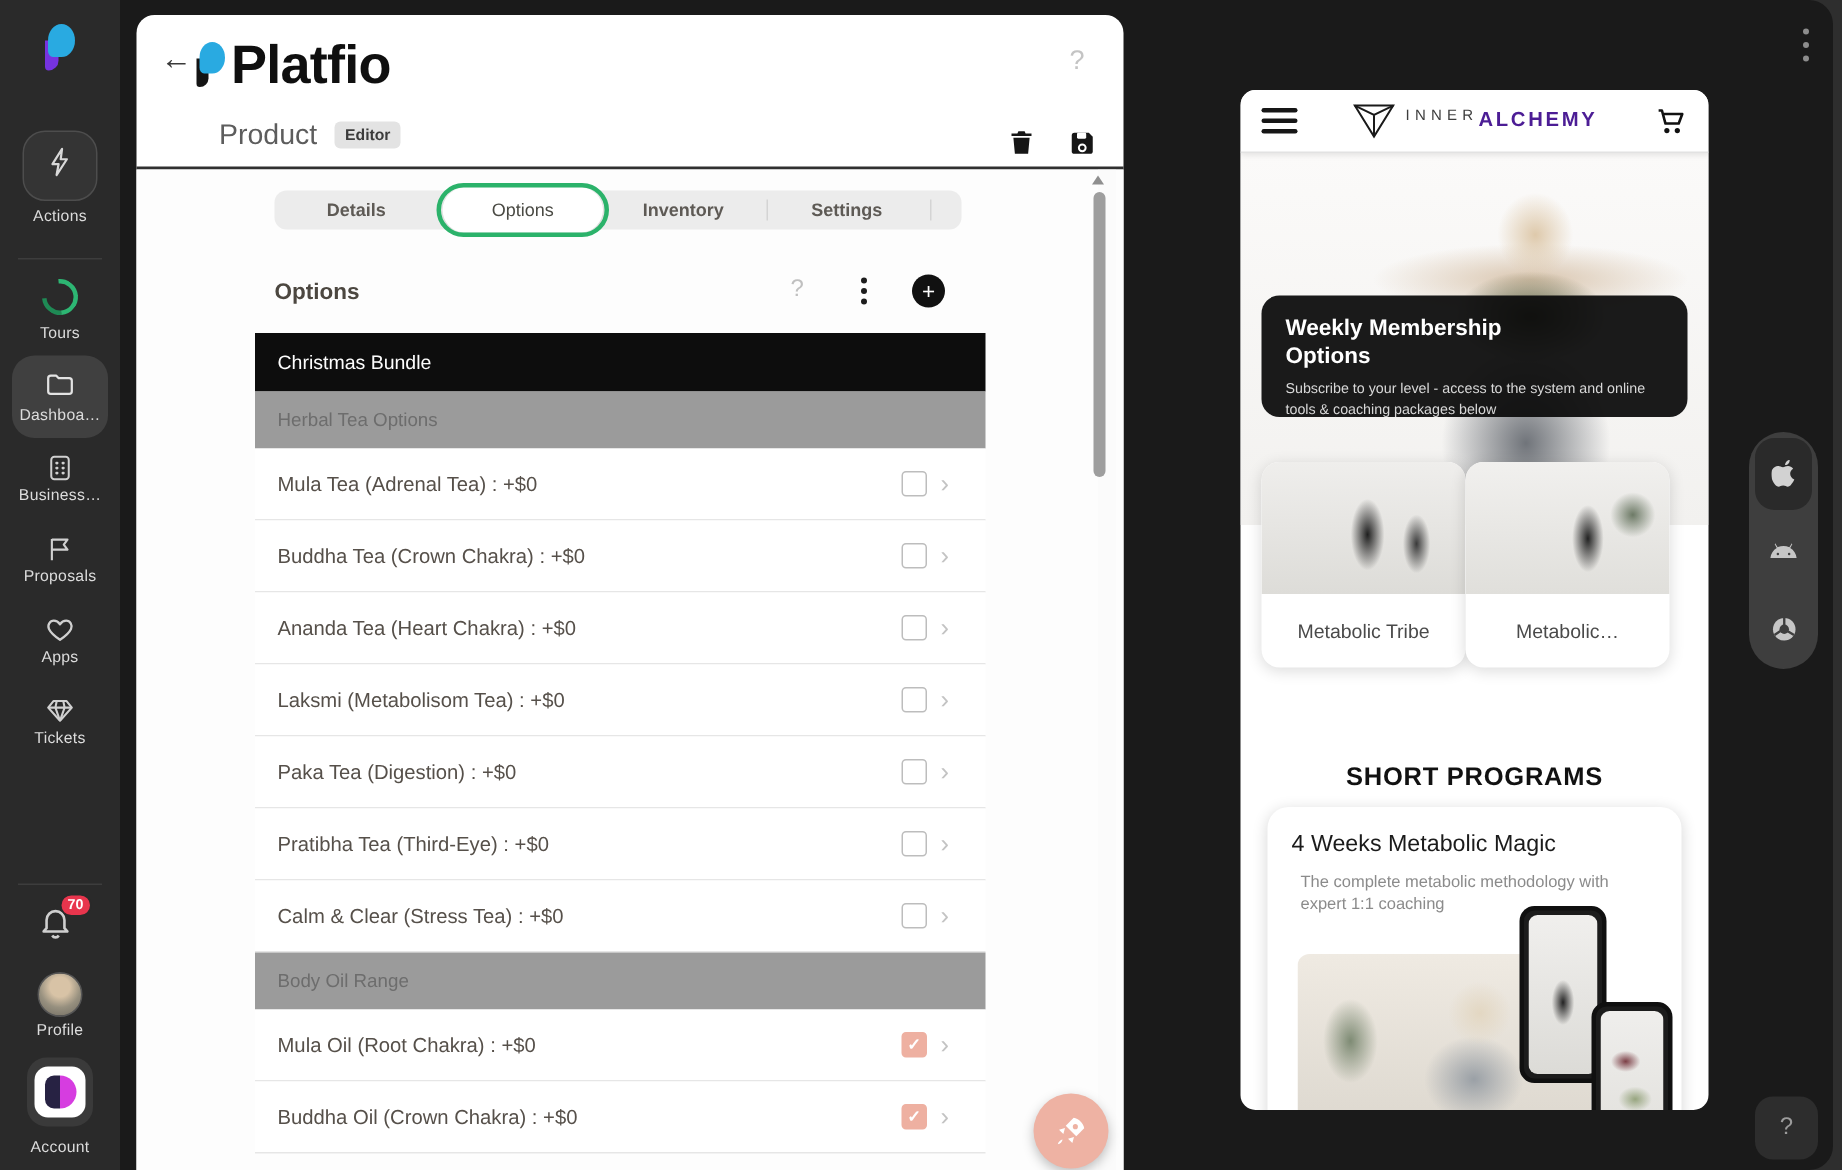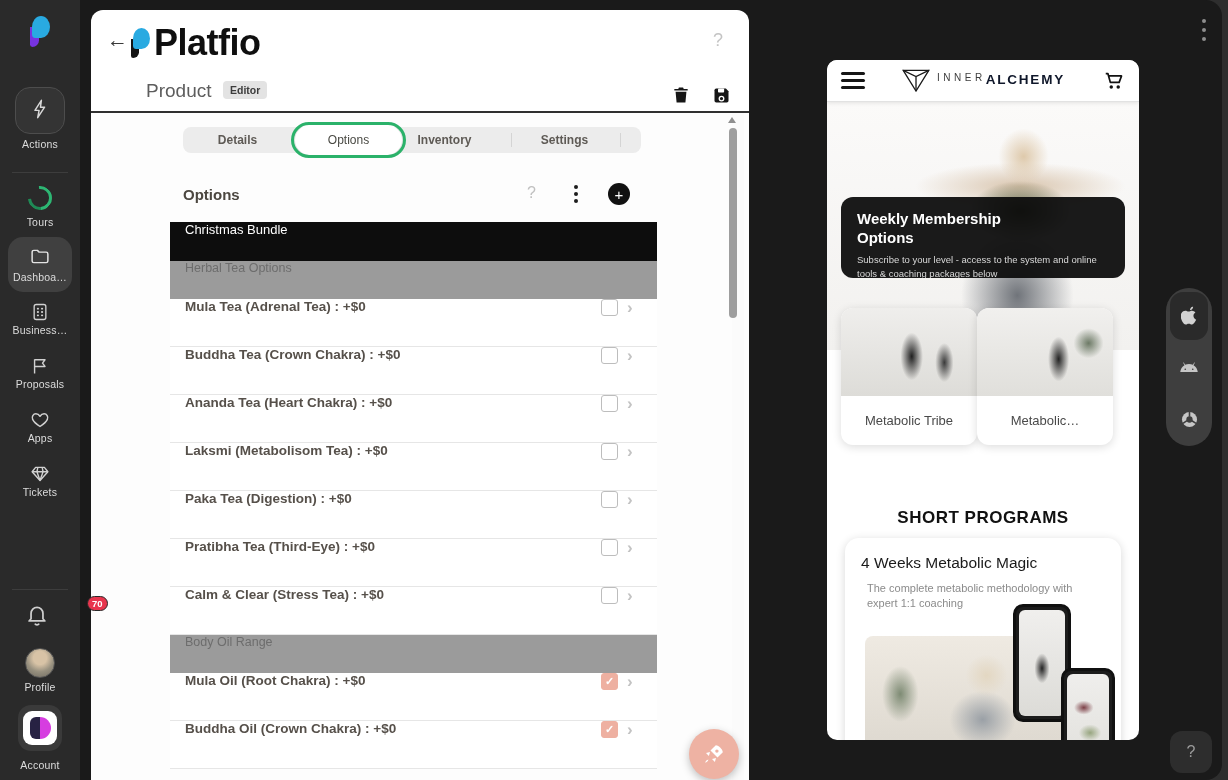--- a/index.html
+++ b/index.html
@@ -23,21 +23,21 @@
 
   .actions-btn { position:absolute; left:15px; top:87px; width:50px; height:47px; border-radius:15px;
                  background:#343434; border:1.5px solid #4d4d4d; display:flex; align-items:center; justify-content:center; }
   .tours-ring { width:24px; height:24px; border-radius:50%; border:3.5px solid #2db673;
                 border-left-color:transparent; border-bottom-color:#1f8a55; transform:rotate(40deg); }
   .nav-active { position:absolute; left:8px; top:237px; width:64px; height:55px; background:#404040; border-radius:15px; }
 
   .bell-wrap { position:absolute; left:24px; top:602px; width:32px; height:32px; }
   .badge { position:absolute; left:16px; top:-6px; min-width:20px; height:15px; padding:0 4px; background:#e8354d;
            border-radius:8px; color:#fff; font-size:9.5px; font-weight:bold; display:flex; align-items:center; justify-content:center;
-           border:1.5px solid #2a2a2a;margin-left:47px; }
+           border:1.5px solid #2a2a2a; }
   .avatar { position:absolute; left:25px; top:648px; width:30px; height:30px; border-radius:50%;
             background:radial-gradient(circle at 50% 32%, #d8c3a6 28%, #97907f 58%, #6e695f 100%); border:1px solid #555; }
   .account-tile { position:absolute; left:18px; top:705px; width:44px; height:46px; border-radius:13px; background:#3a3a3a;
                   display:flex; align-items:center; justify-content:center; }
   .account-logo { width:34px; height:34px; background:#fff; border-radius:9px; position:relative; overflow:hidden; }
   .account-logo .h1 { position:absolute; left:7px; top:6px; width:10px; height:22px; background:#272243; border-radius:6px 0 0 6px; }
   .account-logo .h2 { position:absolute; left:17px; top:6px; width:11px; height:22px; background:#d63de0; border-radius:0 11px 11px 0; }
 
   
   .card { position:absolute; left:91px; top:10px; width:658px; height:770px; background:#fff;
@@ -69,24 +69,24 @@
                       justify-content:center; font-size:12px; color:#4a4a44; cursor:pointer; }
 
   .section-head { position:absolute; left:92px; top:73px; font-size:15px; font-weight:600; color:#4c4740; }
   .sec-help { position:absolute; left:436px; top:71px; font-size:16px; color:#c0c0c0; }
   .kebab { position:absolute; left:481px; top:72px; width:8px; height:18px; cursor:pointer; }
   .kebab i { display:block; width:4px; height:4px; border-radius:50%; background:#1d1d1d; margin:0 auto 3px; }
   .plus-btn { position:absolute; left:517px; top:70px; width:22px; height:22px; border-radius:50%; background:#111;
               color:#fff; font-size:15px; display:flex; align-items:center; justify-content:center; cursor:pointer; }
 
   .opt-list { position:absolute; left:79px; top:109px; width:487px; }
-  .row { display:flex; align-items:flex-start; padding-left:15px; }
+  .row { display:flex; align-items:center; padding-left:15px; }
   .row.bundle { height:39px; background:#0d0d0d; color:#fdfdfd; font-size:13px; font-weight:500; }
   .row.group { height:38px; background:#9b9b9b; color:#6d6d6d; font-size:12.5px; }
-  .row.item { height:48px; background:#fff; border-bottom:1px solid #e6e6e6; font-size:13.5px; color:#56504a;font-weight:bold; }
+  .row.item { height:48px; background:#fff; border-bottom:1px solid #e6e6e6; font-size:13.5px; color:#56504a; }
   .row-label { flex:1; }
   .checkbox { width:17px; height:17px; border:1.5px solid #bdbdbd; border-radius:3px; background:#fff; margin-right:9px;
               display:flex; align-items:center; justify-content:center; cursor:pointer; }
   .checkbox.checked { background:#eeb0a1; border-color:#eeb0a1; }
   .checkbox.checked::after { content:"✓"; color:#fff; font-size:11px; font-weight:bold; }
   .chev { width:18px; margin-right:12px; color:#c3c3c3; font-size:17px; line-height:1; cursor:pointer; }
   .chev::after { content:"›"; }
 
   .scroll-track { position:absolute; right:5px; top:0; bottom:0; width:12px; background:#fbfbfb; }
   .scroll-up { position:absolute; right:8px; top:4px; width:0; height:0; border-left:4px solid transparent;
@@ -100,21 +100,21 @@
   .phone { position:absolute; left:827px; top:60px; width:312px; height:680px; background:#fff; border-radius:10px;
            z-index:3; overflow:hidden; }
   .ph-header { position:relative; height:42px; background:#fff; border-bottom:1px solid #e2e2e2;
                box-shadow:0 1px 4px rgba(0,0,0,.1); display:flex; align-items:center; padding:0 14px; z-index:3; }
   .burger { width:24px; cursor:pointer; }
   .burger i { display:block; width:24px; height:3px; background:#161616; border-radius:2px; margin-bottom:4px; }
   .burger i:last-child { margin-bottom:0; }
   .ph-logo { position:absolute; left:50%; transform:translateX(-50%); display:flex; align-items:center; gap:6px; }
   .ph-logo-txt { display:flex; flex-direction:row; line-height:1.05; }
   .ph-brand-top { font-size:10px; letter-spacing:3.5px; color:#3d3d3d; }
-  .ph-brand-bottom { font-size:13.5px; font-weight:bold; letter-spacing:1.8px; color:#0f172a; }
+  .ph-brand-bottom { font-size:13.5px; font-weight:bold; letter-spacing:1.8px; color:#4c1d95; }
   .cart { margin-left:auto; cursor:pointer; display:flex; }
 
   .hero { position:absolute; left:0; top:42px; width:312px; height:248px;
           background:
             radial-gradient(36px 40px at 63% 22%, #dec9ab 0%, rgba(222,201,171,0) 70%),
             radial-gradient(70px 42px at 62% 44%, #5c6140 0%, rgba(92,97,64,0) 72%),
             radial-gradient(150px 34px at 62% 34%, #d9c5ae 0%, rgba(217,197,174,0) 70%),
             radial-gradient(78px 90px at 61% 78%, #70747a 0%, rgba(112,116,122,0) 72%),
             linear-gradient(#fbfaf9, #f2f1ef); }
   .hero-overlay { position:absolute; left:14px; top:137px; width:284px; height:81px; background:rgba(12,12,12,.94);
@@ -294,21 +294,21 @@
         </svg>
     </span>
   </div>
 
   <div class="card-body">
     <div class="tabs-bar">
       <div class="tab" style="left:0">Details</div>
       <div class="tab-pill"></div>
       <div class="tab-ring"></div>
       <div class="tab-active-label">Options</div>
-      <div class="tab" style="left:207px">Inventory</div>
+      <div class="tab" style="left:218px">Inventory</div>
       <div class="tab" style="left:327px">Settings</div>
       <div class="tab-div" style="left:328px"></div>
       <div class="tab-div" style="left:437px"></div>
     </div>
 
     <div class="section-head">Options</div>
     <span class="sec-help">?</span>
     <div class="kebab">
         <i></i>
         <i></i>

